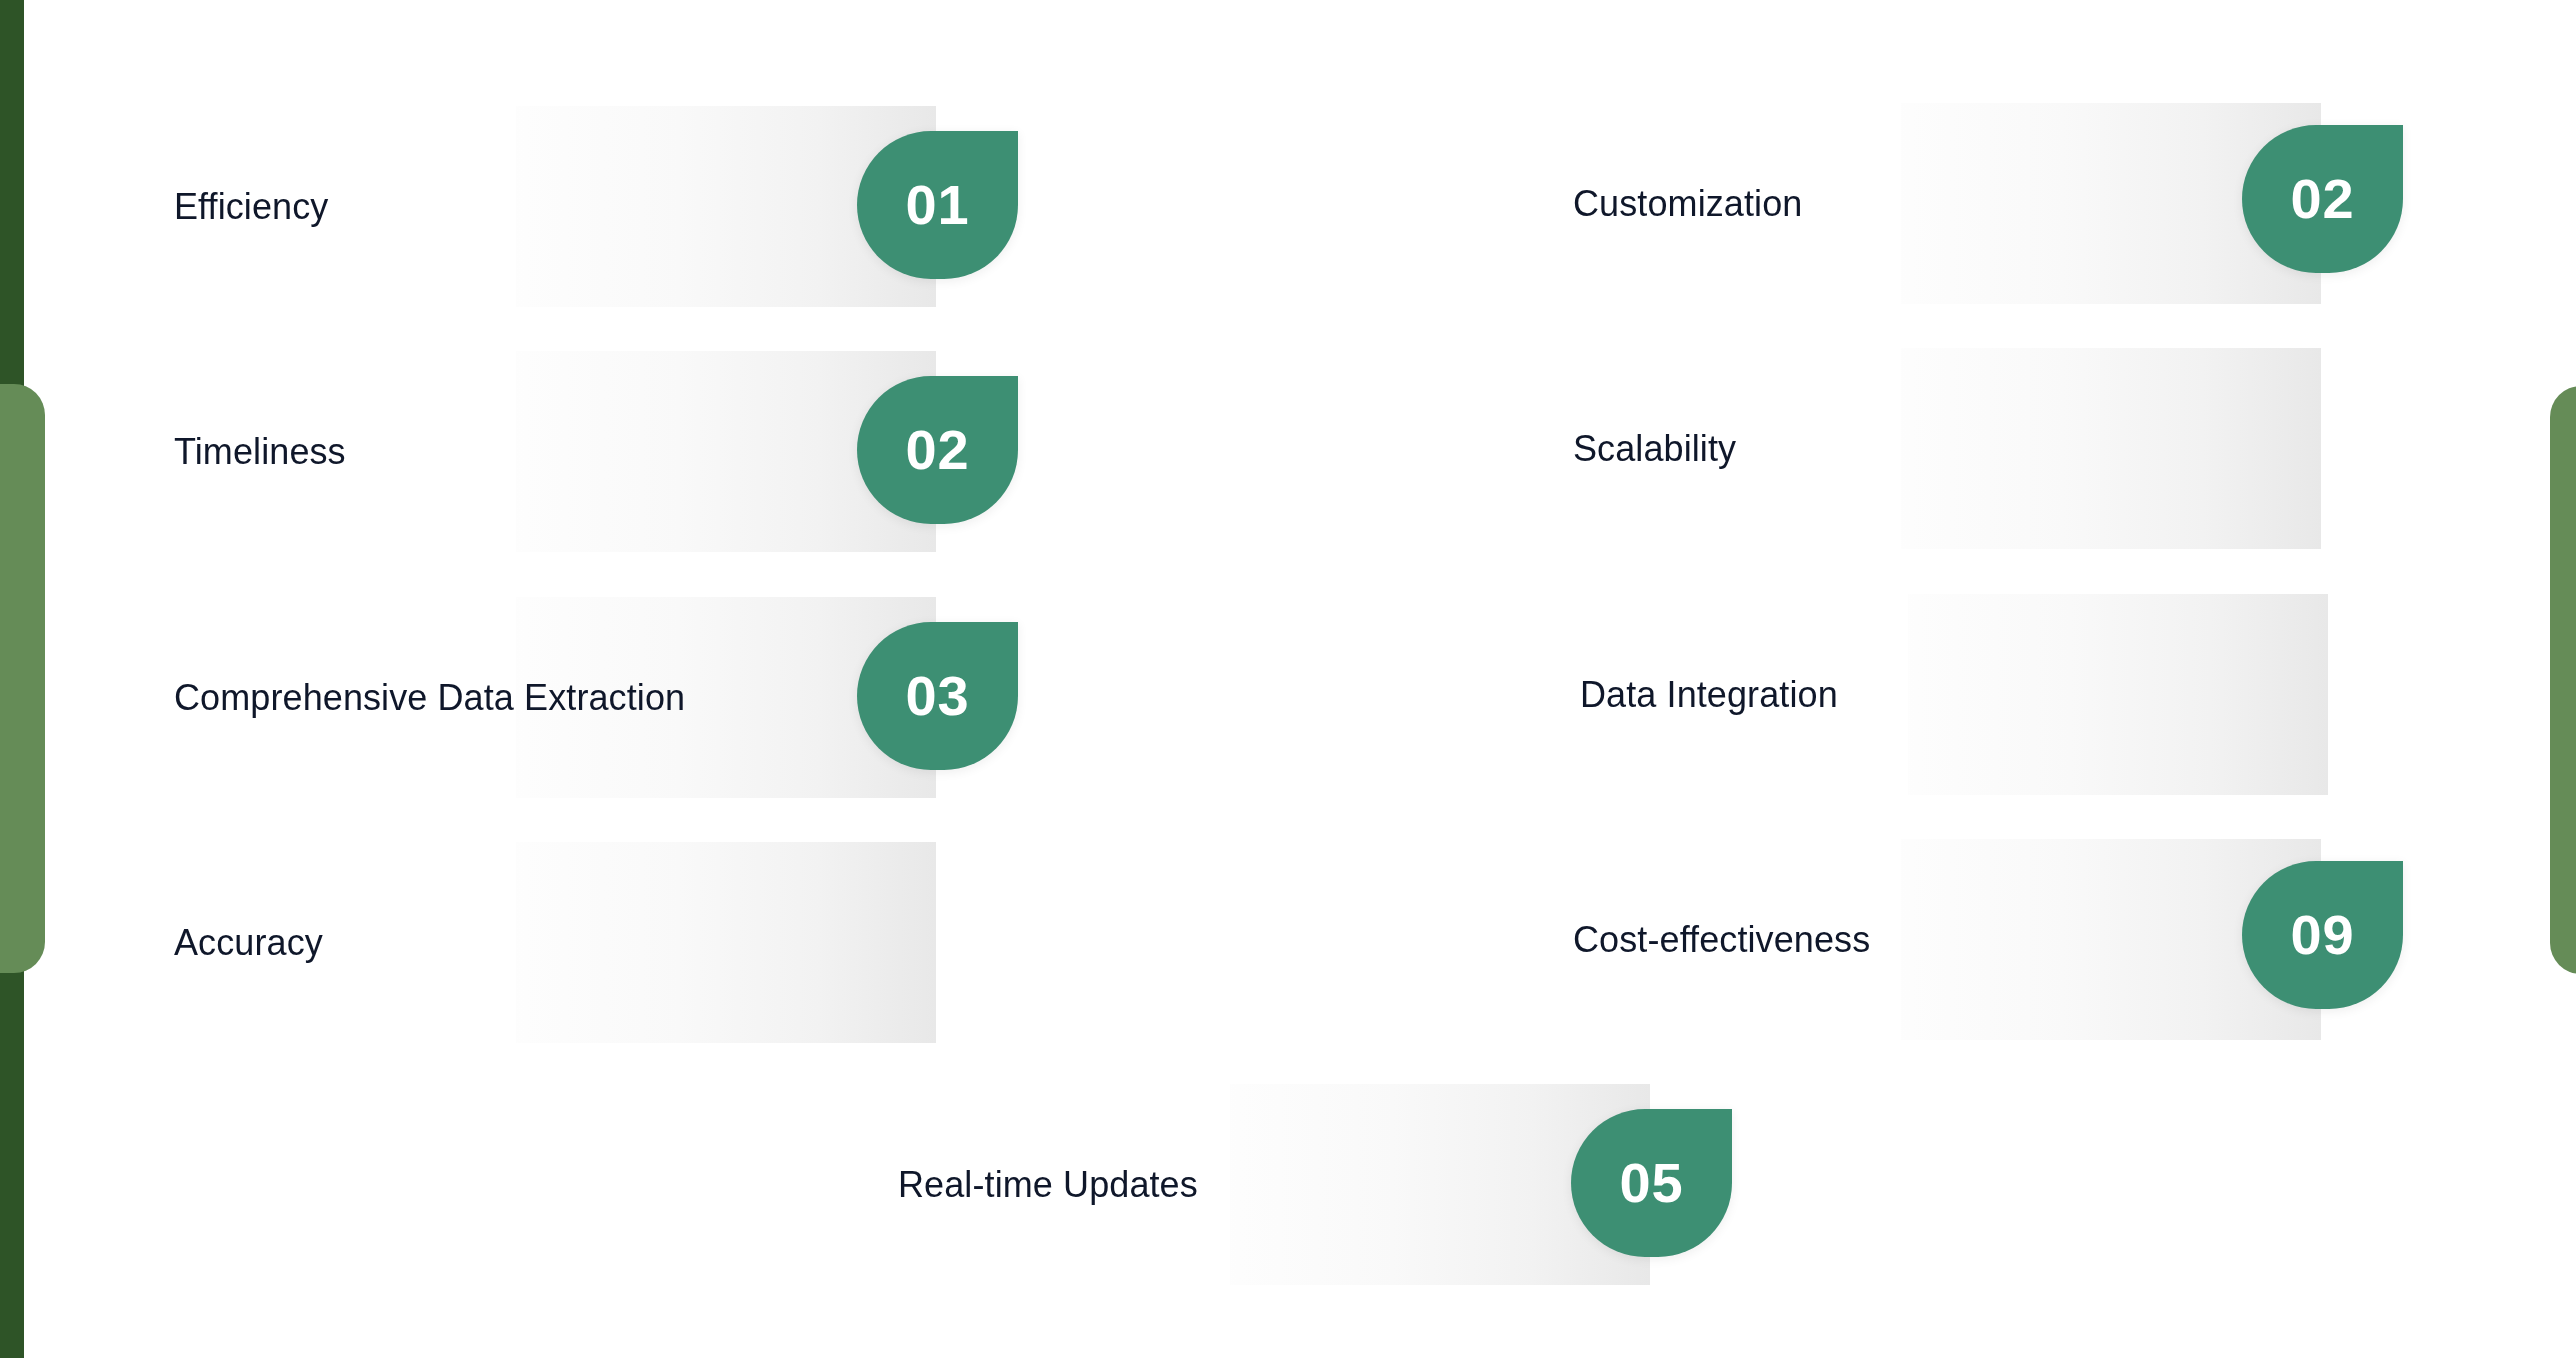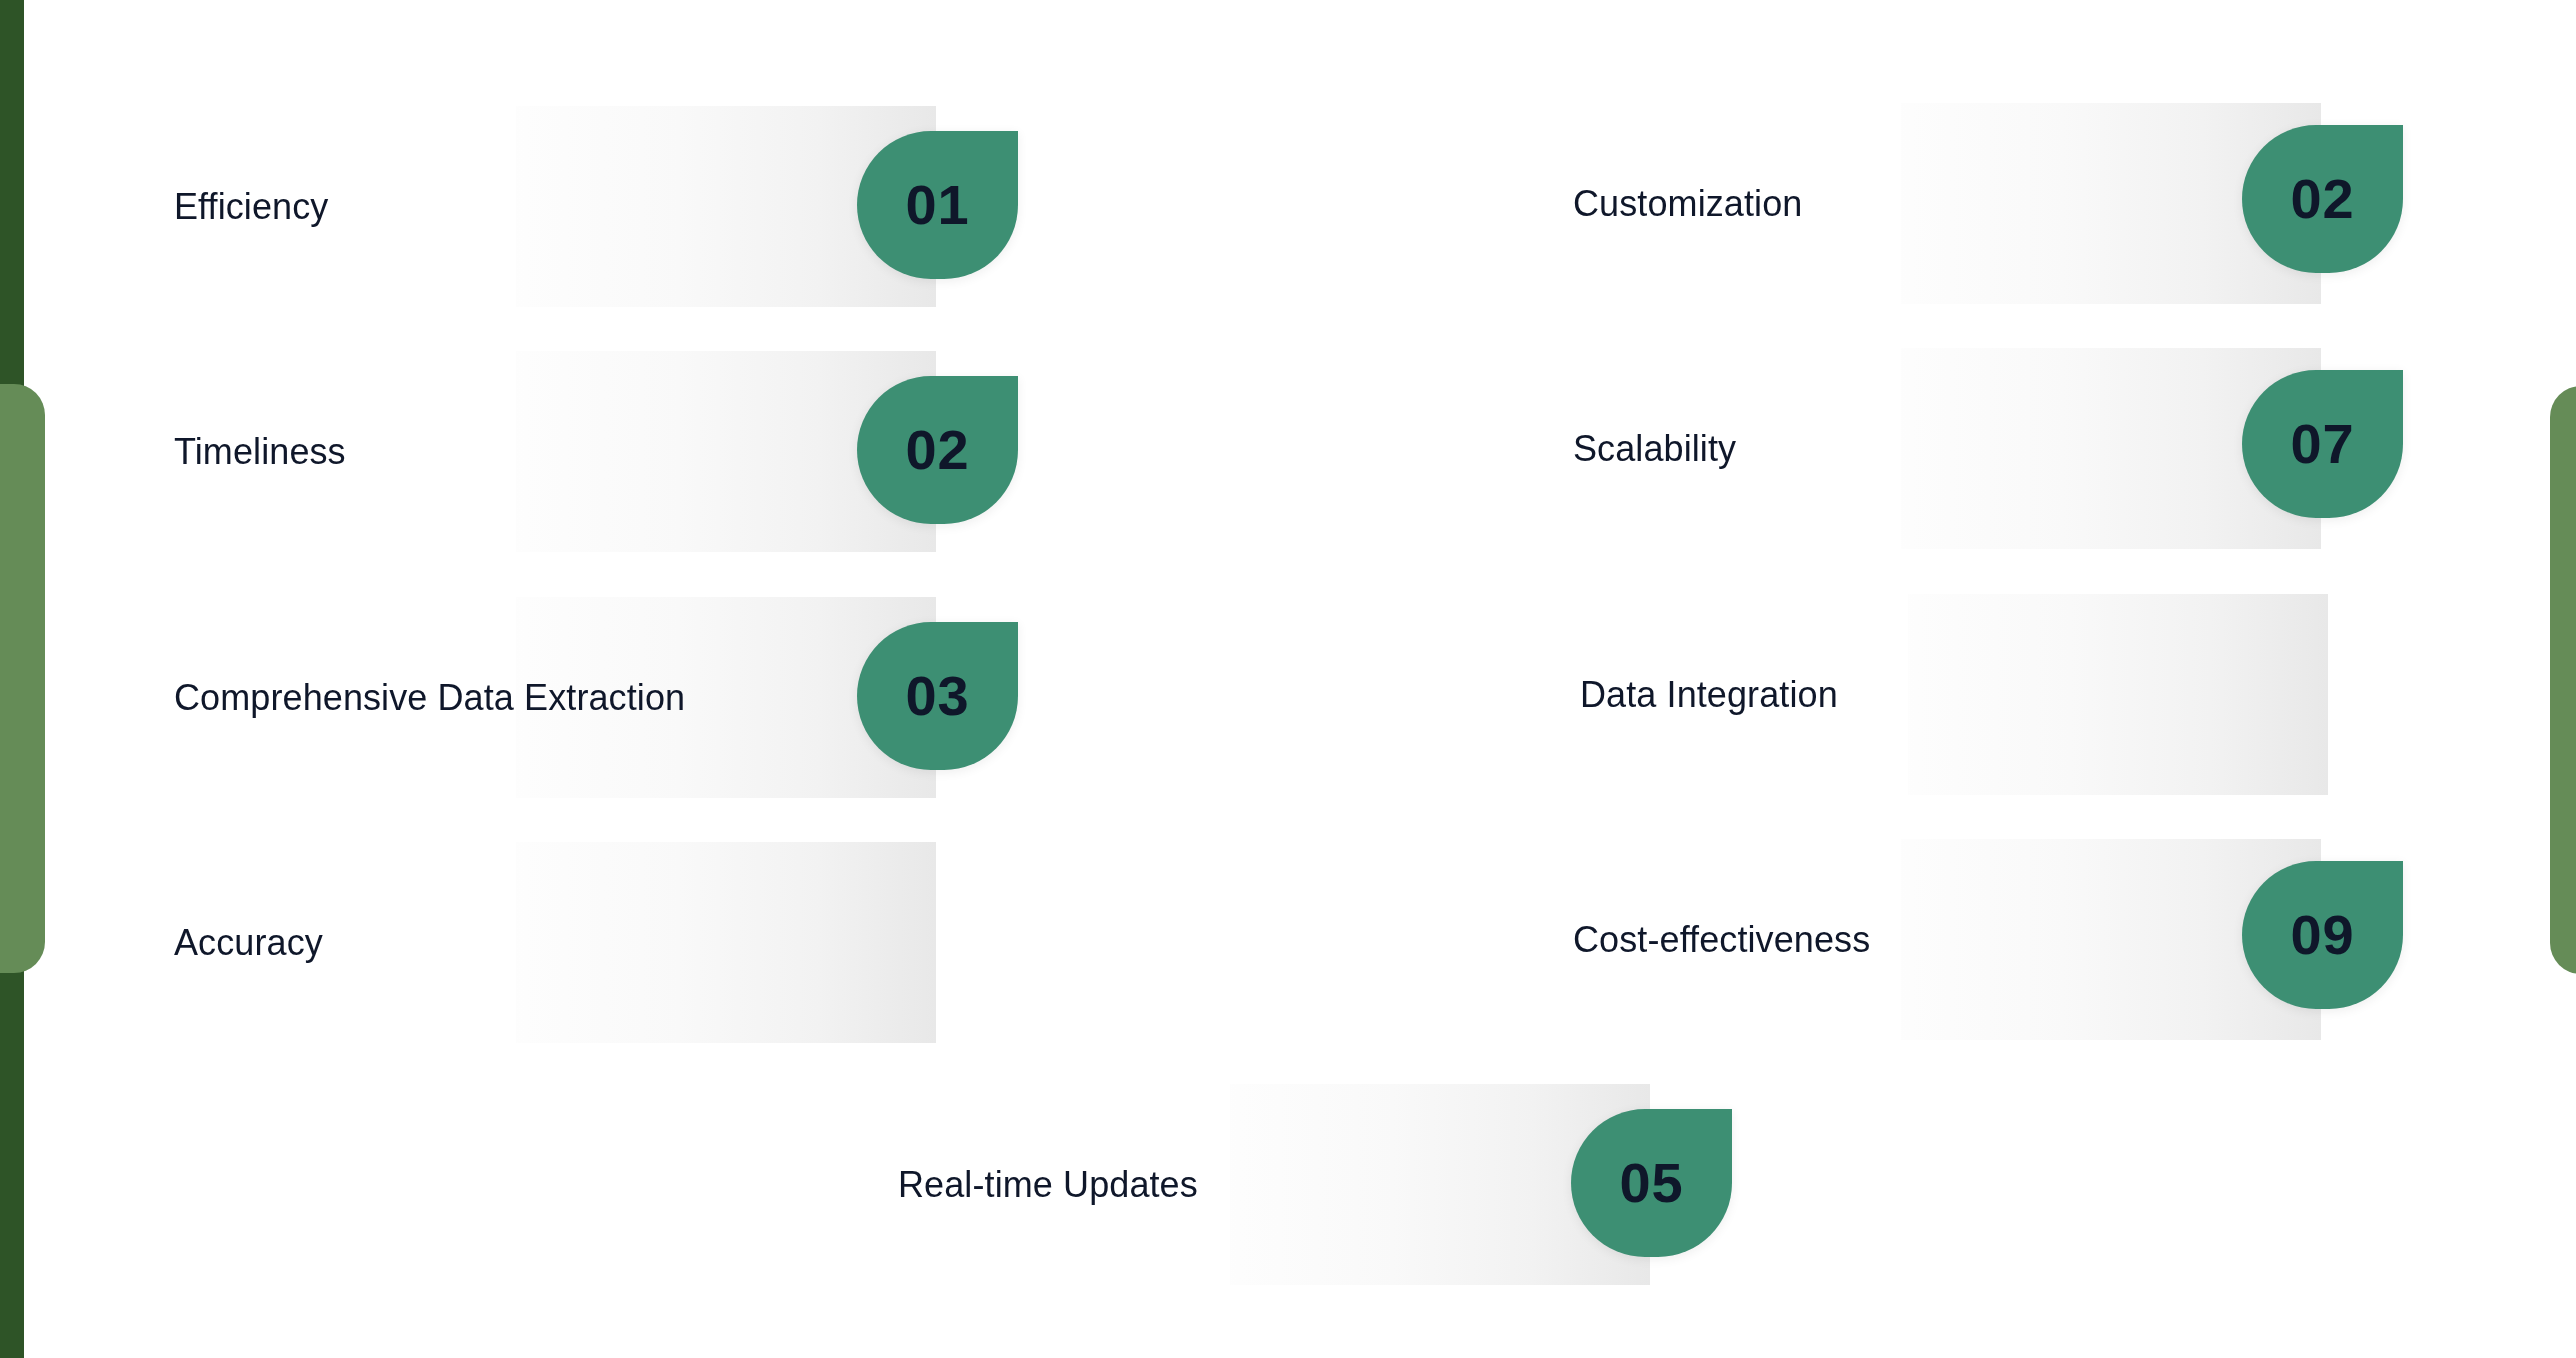--- a/index.html
+++ b/index.html
@@ -74,21 +74,21 @@
     width: 161px;
     height: 148px;
     background: #3d8f73;
     border-radius: 80px 0 80px 80px;
     display: flex;
     align-items: center;
     justify-content: center;
     box-shadow: 0 2.3px 10.8px rgba(0,0,0,0.07);
   }
   .row-badge-num {
-    color: #0f172a;
+    color: #ffffff;
     font-size: 56px;
     font-weight: 700;
     letter-spacing: 0.8px;
     line-height: 1;
     user-select: none;
   }
 
   
   .col-left .row-bar   { left: 342px; width: 420px; }
   .col-left .row-badge { left: 683px; top: 25px; }
@@ -145,23 +145,20 @@
     <div class="row-bar"></div>
     <div class="row-label">Customization</div>
     <div class="row-badge">
       <span class="row-badge-num">02</span>
     </div>
   </div>
 
   <div class="row" style="left:1573px; top:348px; width:830px;">
     <div class="row-bar"></div>
     <div class="row-label">Scalability</div>
-    <div class="row-badge">
-      <span class="row-badge-num">07</span>
-    </div>
   </div>
 
   <div class="row" style="left:1573px; top:594px; width:830px;margin-left:7px;">
     <div class="row-bar"></div>
     <div class="row-label">Data Integration</div>
   </div>
 
   <div class="row" style="left:1573px; top:839px; width:830px;">
     <div class="row-bar"></div>
     <div class="row-label">Cost-effectiveness</div>

